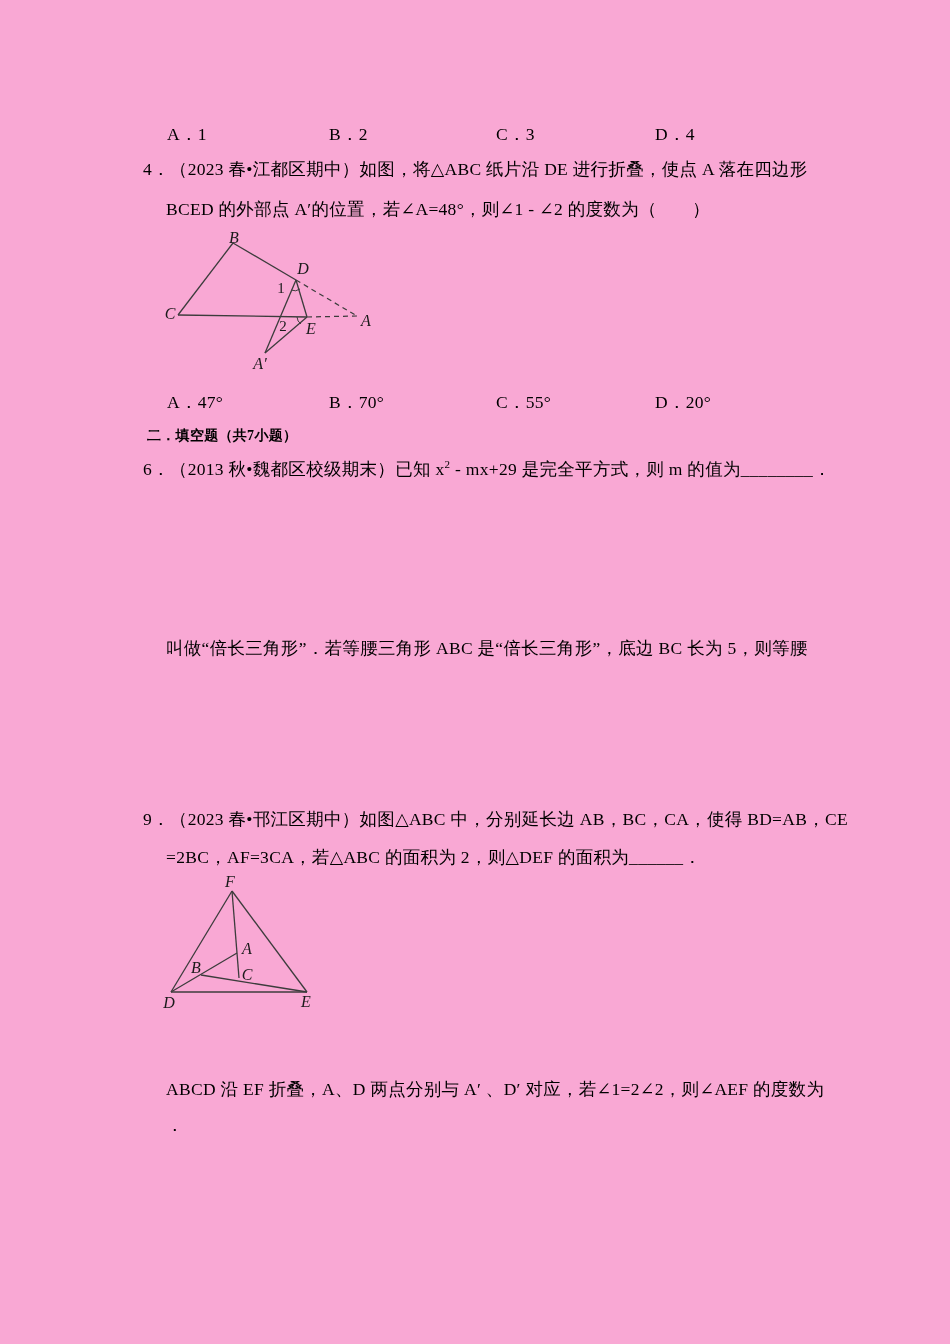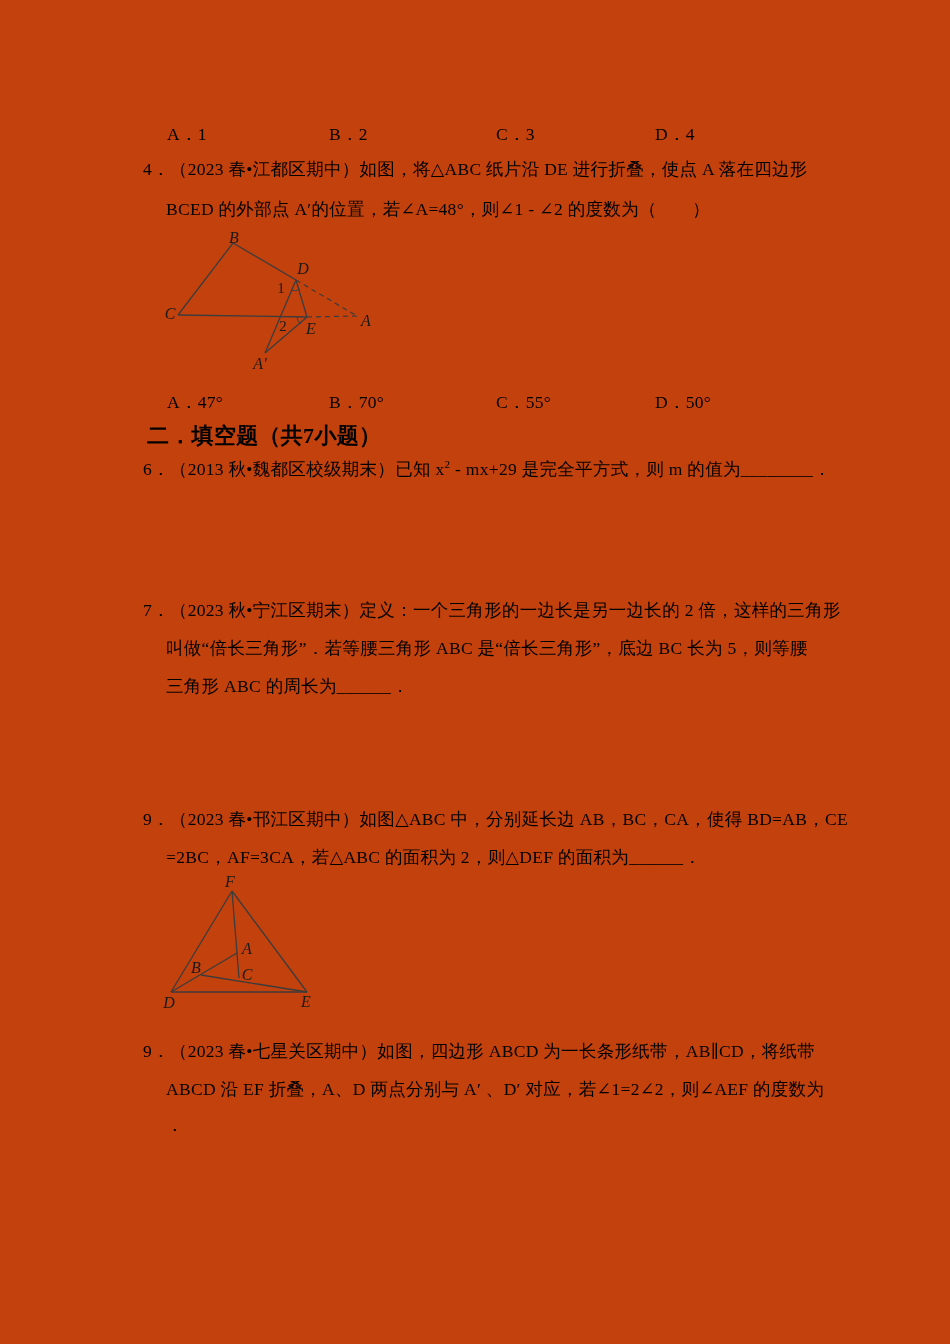--- a/index.html
+++ b/index.html
@@ -1,31 +1,31 @@
 <!DOCTYPE html>
 <html><head>
 <meta charset="utf-8">
 <style>
   html,body{margin:0;padding:0;background:#ffffff;}
   .page{
     position:relative;
     width:950px;height:1344px;
-    background:#c2410c;
+    background:#f9a8d4;
     font-family:"Liberation Serif","DejaVu Serif",serif;
     color:#000;
     overflow:hidden;
   }
   .tline{
     position:absolute;
     font-size:17.5px;
     line-height:22px;
     white-space:pre;
     letter-spacing:0.3px;
   }
-  .bold{font-weight:bold;font-size:22px;}
+  .bold{font-weight:bold;font-size:14px;}
   sup.exp{font-size:11px;line-height:0;}
   svg text{
     font-family:"Liberation Serif","DejaVu Serif",serif;
     font-size:16px;
     fill:#1a1a1a;
   }
   svg text.var{font-style:italic;}
   svg text.num{font-style:normal;font-size:15px;}
   .figline{stroke:#3c3c3c;stroke-width:1.3;fill:none;}
   .figdash{stroke:#3c3c3c;stroke-width:1.2;fill:none;stroke-dasharray:5 4;}
@@ -61,45 +61,42 @@
     <text class="var" x="161" y="108" text-anchor="middle">E</text>
     <text class="var" x="216" y="100" text-anchor="middle">A</text>
     <text class="var" x="110" y="143" text-anchor="middle">A′</text>
     <text class="num" x="131" y="67" text-anchor="middle">1</text>
     <text class="num" x="133" y="105" text-anchor="middle">2</text>
   </svg>
 
   <span class="tline" style="left:167px;top:391px">A．47°</span>
   <span class="tline" style="left:329px;top:391px">B．70°</span>
   <span class="tline" style="left:496px;top:391px">C．55°</span>
-  <span class="tline" style="left:655px;top:391px">D．50°</span>
+  <span class="tline" style="left:655px;top:391px">D．20°</span>
 
   <span class="tline bold" style="left:147px;top:425px">二．填空题（共7小题）</span>
 
   <span class="tline" style="left:143px;top:458px"><span>6．（2013 秋•魏都区校级期末）已知 x</span><sup class="exp">2</sup><span> - mx+29 是完全平方式，则 m 的值为________．</span></span>
 
-  <span class="tline" style="left:143px;top:599px">7．（2023 秋•宁江区期末）定义：一个三角形的一边长是另一边长的 2 倍，这样的三角形</span>
   <span class="tline" style="left:166px;top:637px">叫做“倍长三角形”．若等腰三角形 ABC 是“倍长三角形”，底边 BC 长为 5，则等腰</span>
-  <span class="tline" style="left:166px;top:675px">三角形 ABC 的周长为______．</span>
 
   <span class="tline" style="left:143px;top:808px">9．（2023 春•邗江区期中）如图△ABC 中，分别延长边 AB，BC，CA，使得 BD=AB，CE</span>
   <span class="tline" style="left:166px;top:846px">=2BC，AF=3CA，若△ABC 的面积为 2，则△DEF 的面积为______．</span>
 
   <svg style="position:absolute;left:153px;top:874px" width="185" height="140" viewBox="0 0 185 140">
     <line class="figline" x1="79" y1="17" x2="18" y2="118"></line>
     <line class="figline" x1="79" y1="17" x2="154" y2="118"></line>
     <line class="figline" x1="18" y1="118" x2="154" y2="118"></line>
     <line class="figline" x1="79" y1="17" x2="86" y2="104"></line>
     <line class="figline" x1="18" y1="118" x2="84" y2="79"></line>
     <line class="figline" x1="48" y1="101" x2="154" y2="118"></line>
     <text class="var" x="77" y="13" text-anchor="middle">F</text>
     <text class="var" x="94" y="80" text-anchor="middle">A</text>
     <text class="var" x="43" y="99" text-anchor="middle">B</text>
     <text class="var" x="94" y="106" text-anchor="middle">C</text>
     <text class="var" x="16" y="134" text-anchor="middle">D</text>
     <text class="var" x="153" y="133" text-anchor="middle">E</text>
   </svg>
 
-  <span class="tline" style="left:143px;top:1040px">9．（2023 春•七星关区期中）如图，四边形 ABCD 为一长条形纸带，AB∥CD，将纸带</span>
   <span class="tline" style="left:166px;top:1078px">ABCD 沿 EF 折叠，A、D 两点分别与 A′ 、D′ 对应，若∠1=2∠2，则∠AEF 的度数为</span>
   <span class="tline" style="left:166px;top:1114px">．</span>
 
 </div>
 
 </body></html>

